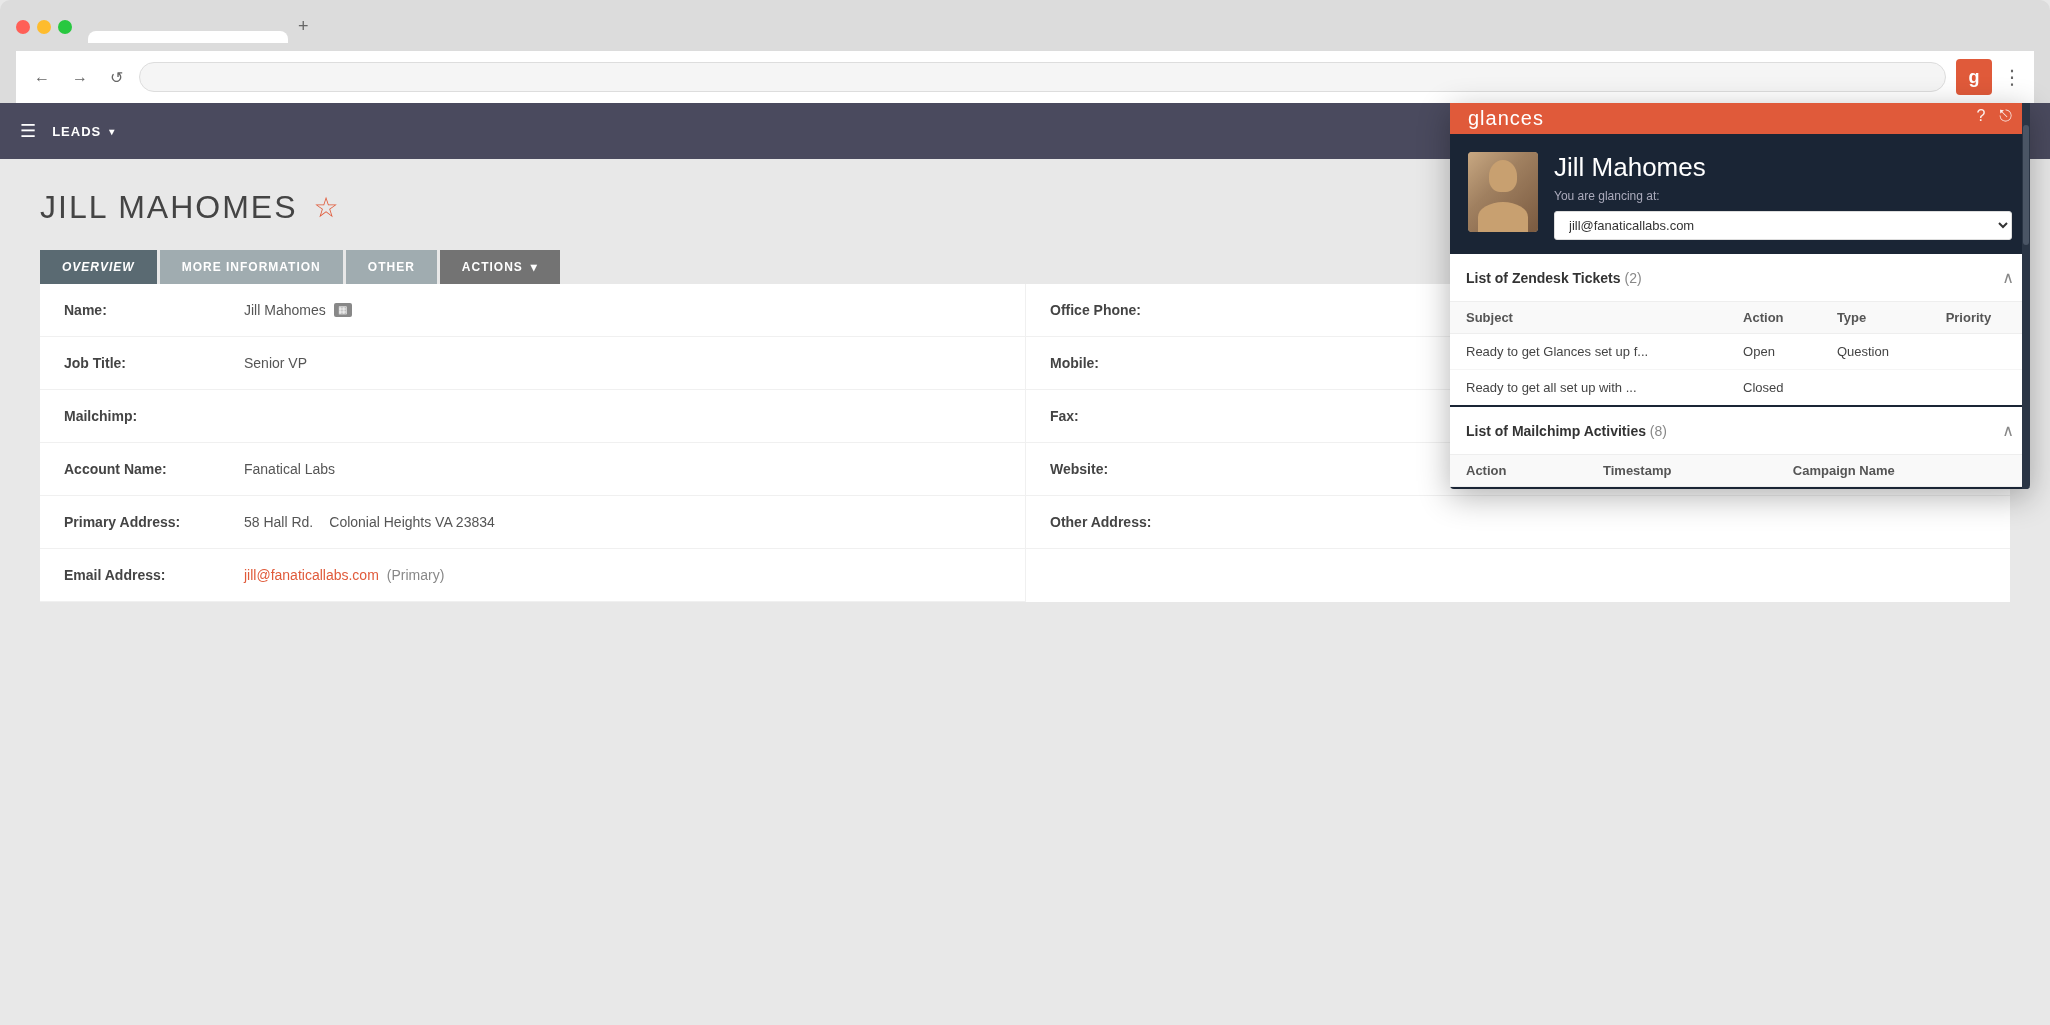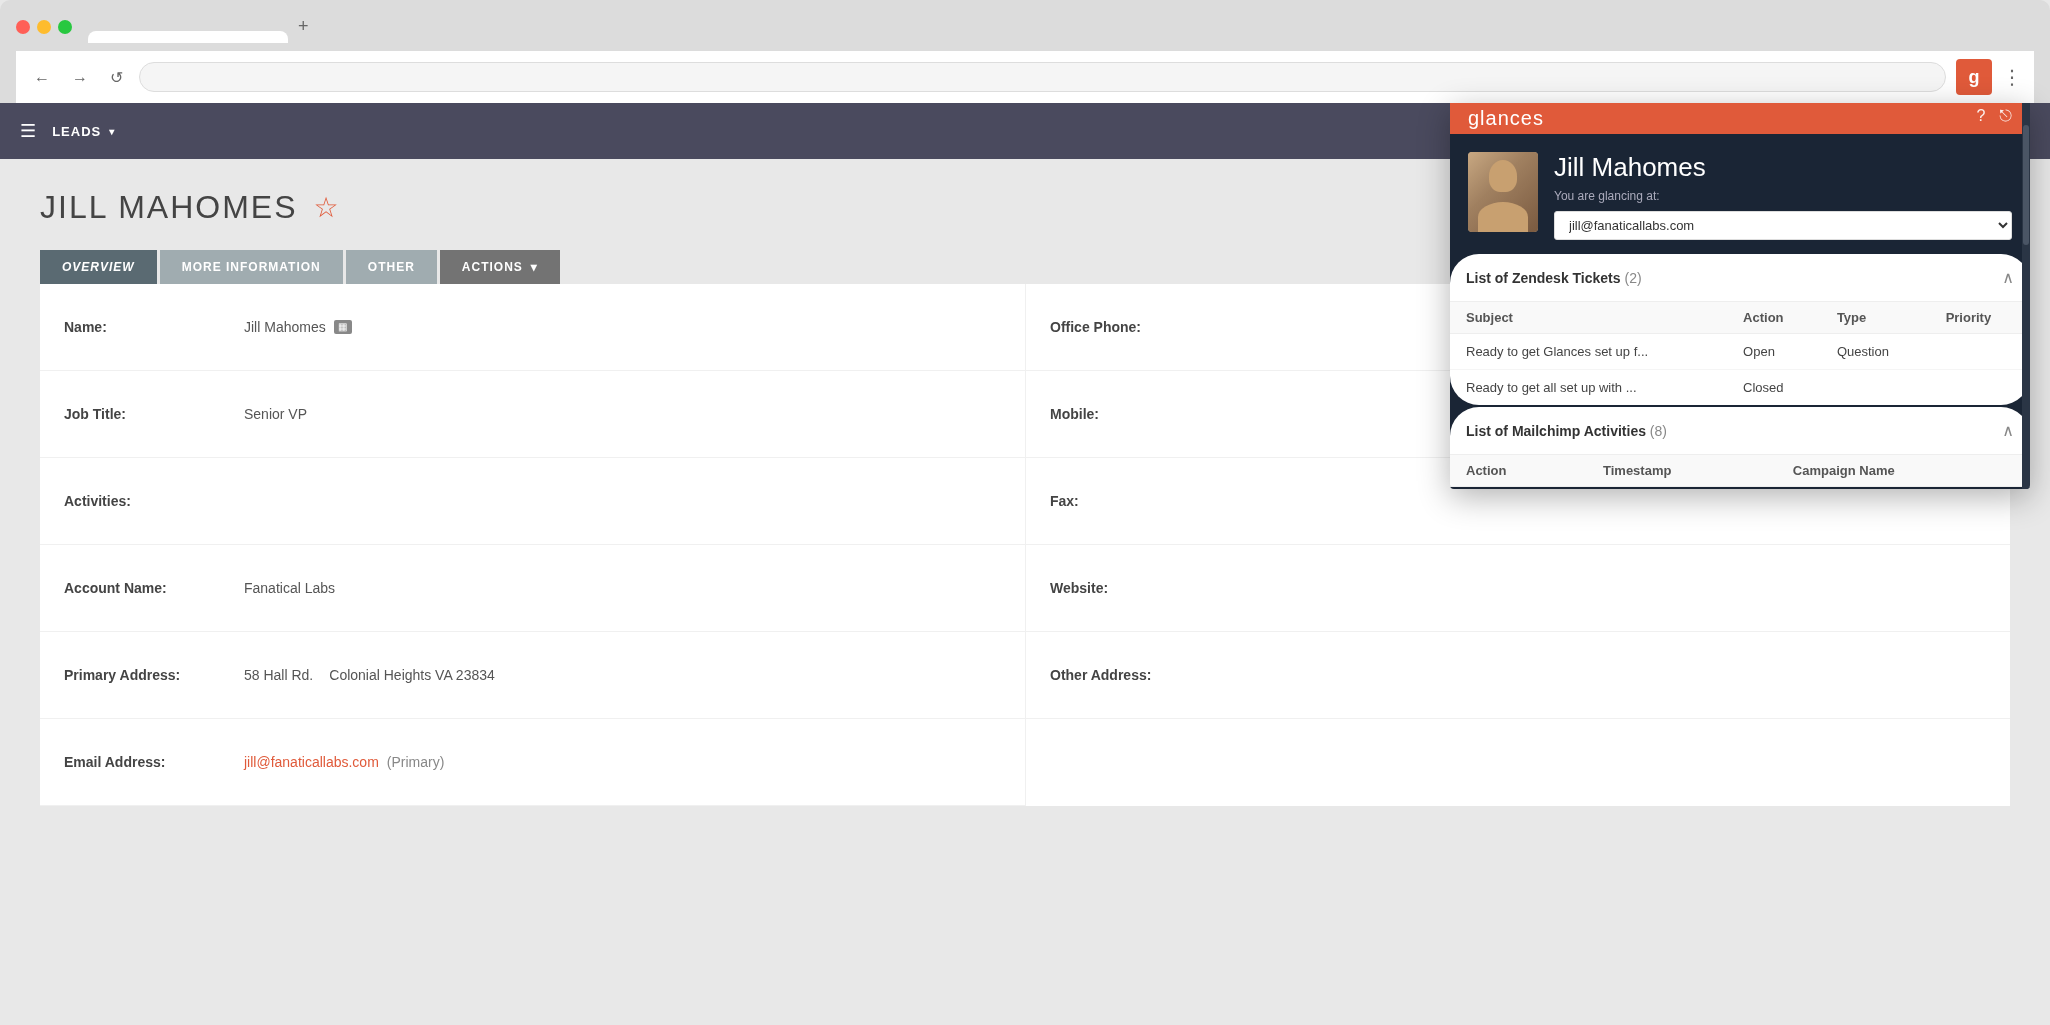--- a/index.html
+++ b/index.html
@@ -141,21 +141,21 @@
     }
 
     
     .detail-panel {
       background: white;
       border-radius: 0;
       margin-top: 0;
     }
     .detail-row {
       display: flex;
-      padding: 35px 24px;
+      padding: 18px 24px;
       border-bottom: 1px solid #f0f0f0;
       align-items: flex-start;
     }
     .detail-label {
       font-weight: 700; font-size: 14px; color: #444;
       width: 180px; flex-shrink: 0;
     }
     .detail-value {
       font-size: 14px; color: #555;
       display: flex; align-items: center; gap: 8px;
@@ -246,21 +246,20 @@
       padding: 5px 10px;
       font-size: 13px;
       color: #333;
       cursor: pointer;
     }
 
     
     .glances-section {
       background: white;
       margin: 0 0 2px;
-      border-radius: 29px;
     }
     .glances-section-header {
       padding: 14px 16px;
       display: flex; align-items: center; justify-content: space-between;
       border-bottom: 1px solid #eee;
       cursor: pointer;
     }
     .glances-section-title {
       font-size: 14px; font-weight: 600; color: #333;
     }
@@ -365,21 +364,21 @@
             <span class="detail-value">
               <span>Jill Mahomes</span>
               <span class="card-icon">▦</span>
             </span>
           </div>
           <div class="detail-row">
             <span class="detail-label">Job Title:</span>
             <span class="detail-value">Senior VP</span>
           </div>
           <div class="detail-row">
-            <span class="detail-label">Activities:</span>
+            <span class="detail-label">Mailchimp:</span>
             <span class="detail-value"></span>
           </div>
           <div class="detail-row">
             <span class="detail-label">Account Name:</span>
             <span class="detail-value">Fanatical Labs</span>
           </div>
           <div class="detail-row">
             <span class="detail-label">Primary Address:</span>
             <span class="detail-value">
               <span>58 Hall Rd.</span>

